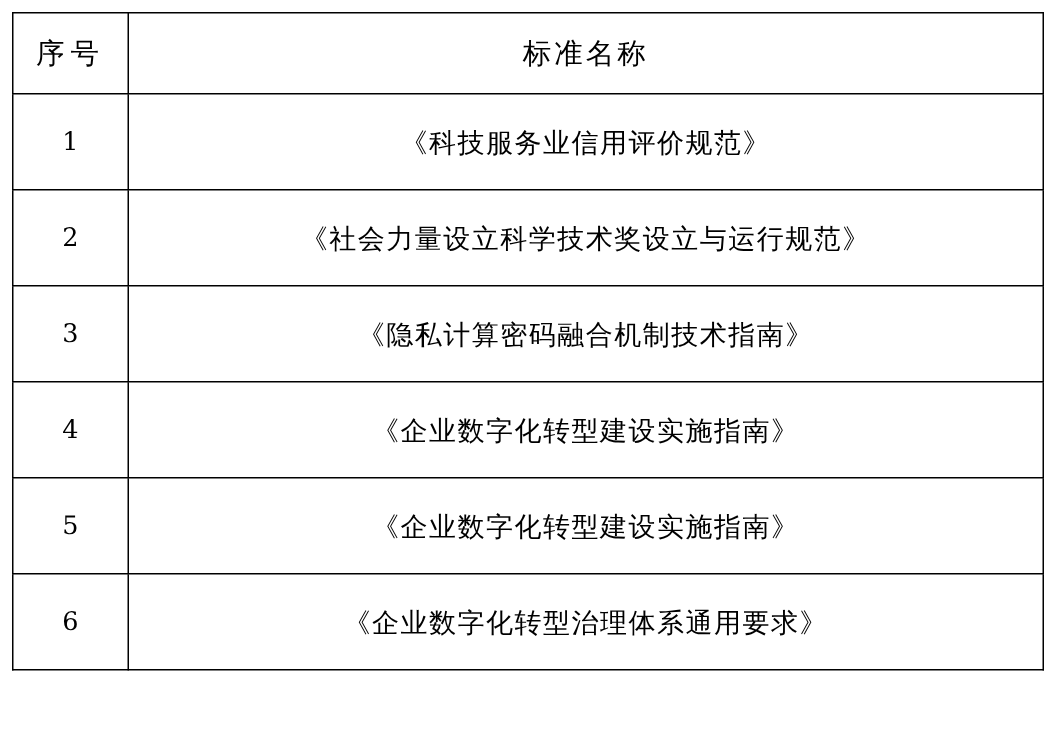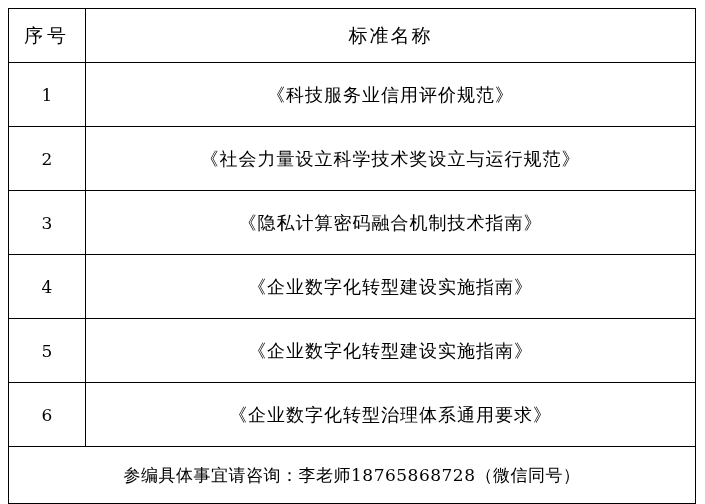--- a/index.html
+++ b/index.html
@@ -92,18 +92,15 @@
         <td class="name-cell">《企业数字化转型建设实施指南》</td>
       </tr>
       <tr class="body-row">
         <td class="col-no">5</td>
         <td class="name-cell">《企业数字化转型建设实施指南》</td>
       </tr>
       <tr class="body-row">
         <td class="col-no">6</td>
         <td class="name-cell">《企业数字化转型治理体系通用要求》</td>
       </tr>
-      <tr class="footer-row">
-        <td colspan="2">参编具体事宜请咨询：李老师18765868728（微信同号）</td>
-      </tr>
     </tbody>
   </table>
 </div>
 
 </body></html>

